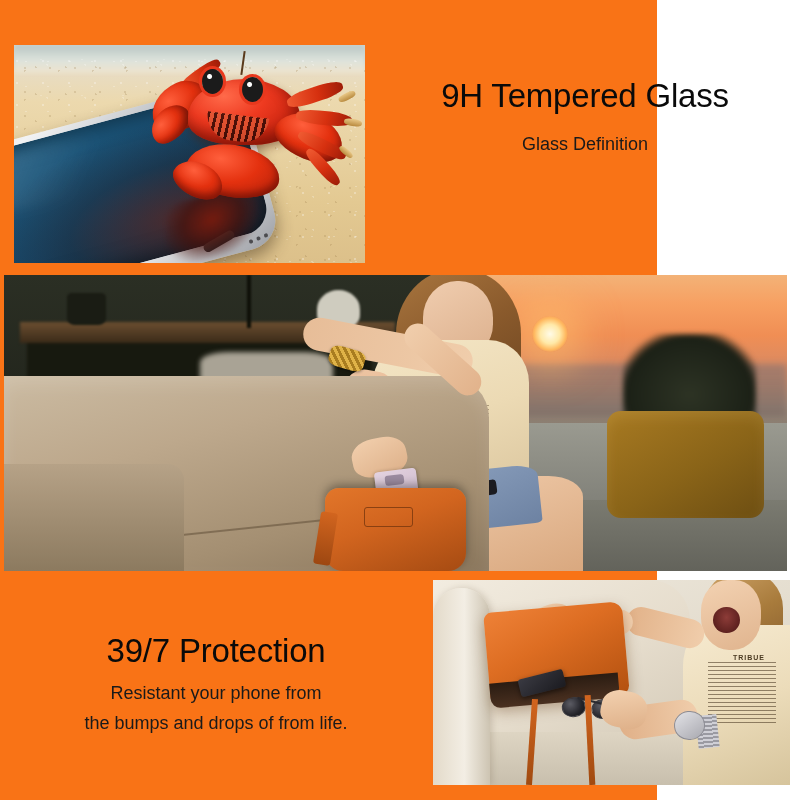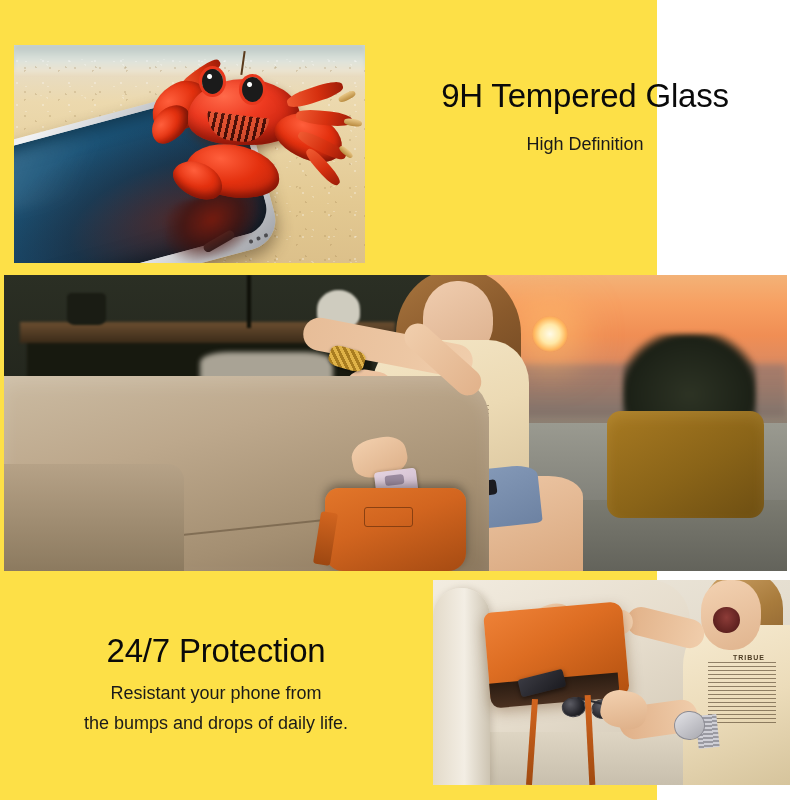--- a/index.html
+++ b/index.html
@@ -2,21 +2,21 @@
 <html><head>
 <meta charset="utf-8">
 <style>
   html, body {
     margin: 0; padding: 0;
     width: 800px; height: 800px;
     background: #ffffff;
     font-family: "Liberation Sans", sans-serif;
     overflow: hidden;
   }
-  #page { position: relative; width: 657px; height: 800px; background:#fde047; }
+  #page { position: relative; width: 657px; height: 800px; background:#f97316; }
 
   
   .photo { position: absolute; overflow: hidden; background:#111; }
 
   
   #panel-crab { left: 14px; top: 45px; width: 351px; height: 218px; }
   .beach-bg {
     position:absolute; inset:0;
     background:
       linear-gradient(to bottom,
@@ -499,21 +499,21 @@
       <div class="leg leg-3"></div>
       <div class="leg leg-4"></div>
       <div class="leg-tip" style="left:192px;top:40px;width:18px;height:7px;transform:rotate(-26deg);"></div>
       <div class="leg-tip" style="left:198px;top:66px;width:18px;height:7px;transform:rotate(10deg);"></div>
       <div class="leg-tip" style="left:192px;top:96px;width:16px;height:6px;transform:rotate(40deg);"></div>
     </div>
   </div>
 
   <div id="text-glass">
     <div class="headline">9H Tempered Glass</div>
-    <div class="sub1">High Definition</div>
+    <div class="sub1">Glass Definition</div>
   </div>
 
   <div class="photo" id="panel-sofa">
     <div class="room-bg"></div>
     <div class="wall-dark"></div>
     <div class="window"></div>
     <div class="hills"></div>
     <div class="sun"></div>
     <div class="tree"></div>
     <div class="shelf-box"></div>
@@ -546,23 +546,23 @@
     <div class="w-hand"></div>
 
     <div class="phone-in-bag"></div>
     <div class="phone-cam"></div>
     <div class="bag"></div>
     <div class="bag-label"></div>
     <div class="bag-strap"></div>
   </div>
 
   <div id="text-protect">
-    <div class="headline">24/7 Protection</div>
+    <div class="headline">39/7 Protection</div>
     <div class="sub1">Resistant your phone from</div>
-    <div class="sub2">the bumps and drops of daily life.</div>
+    <div class="sub2">the bumps and drops of from life.</div>
   </div>
 
   <div class="photo" id="panel-drop">
     <div class="drop-bg"></div>
     <div class="sofa2-back"></div>
     <div class="sofa2-seat"></div>
     <div class="sofa2-arm"></div>
 
     <div class="d-hair"></div>
     <div class="d-torso"></div>

